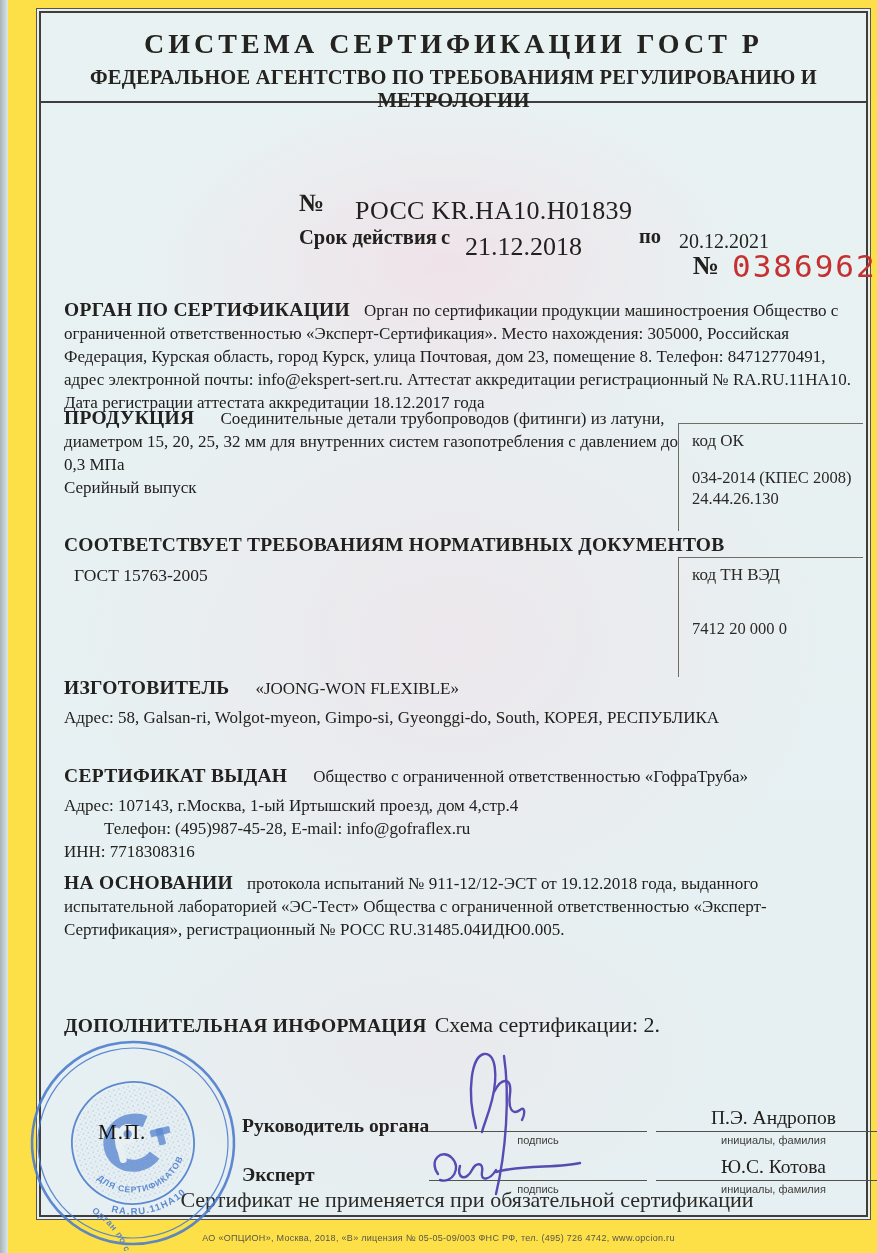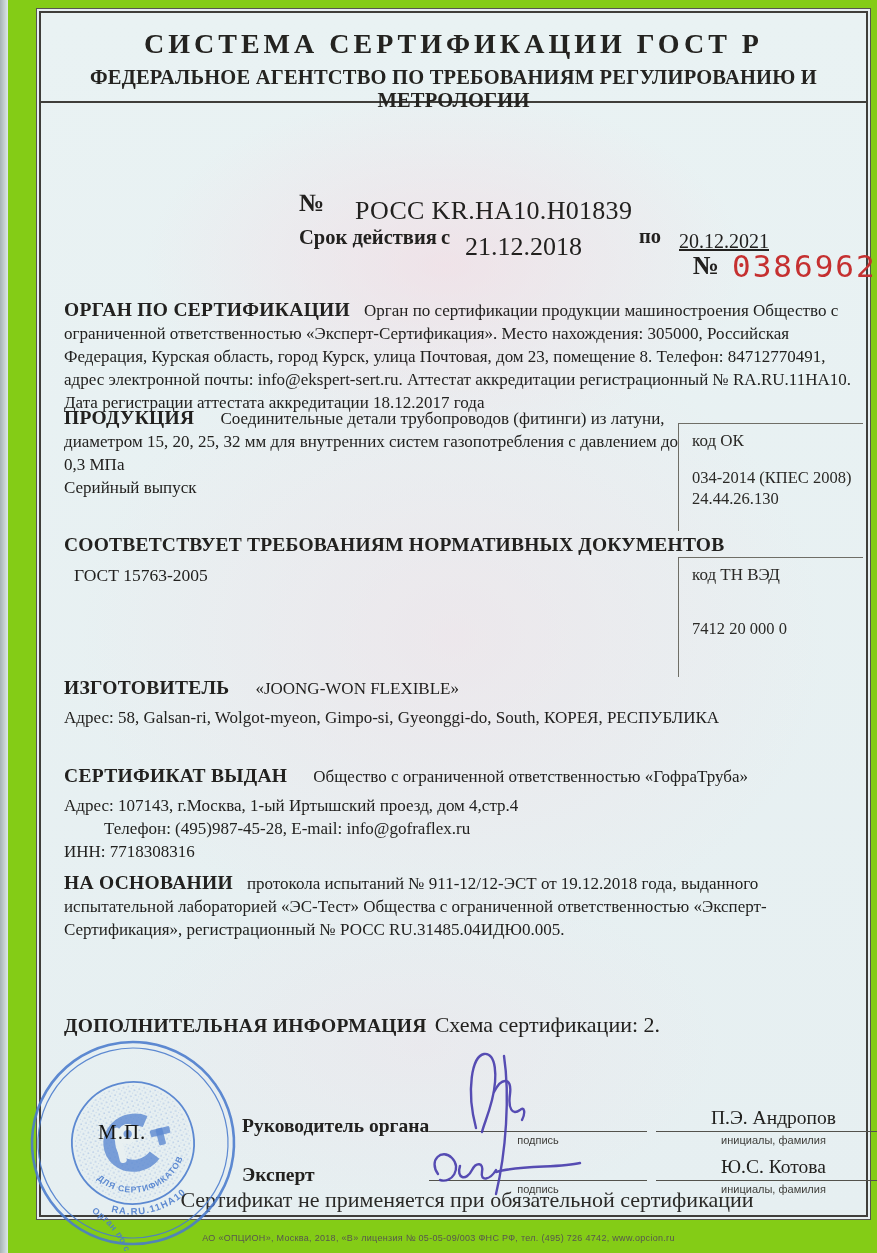--- a/index.html
+++ b/index.html
@@ -1,16 +1,16 @@
 <!DOCTYPE html>
 <html><head>
 <meta charset="utf-8">
 <style>
   html,body{margin:0;padding:0;}
-  .stage{position:relative;width:877px;height:1253px;background:#84cc16;overflow:hidden;
+  .stage{position:relative;width:877px;height:1253px;background:#fde047;overflow:hidden;
          font-family:"Liberation Serif",serif;color:#22211f;}
   .stage::before{content:'';position:absolute;left:0;top:0;bottom:0;width:8px;z-index:0;
          background:linear-gradient(90deg,#a7b3b5,#dce7e9);}
   .cert{position:absolute;left:36px;top:8px;width:833px;height:1210px;border:1px solid #56554f;background:#e7eff1;z-index:1;}
   .cert-inner{position:absolute;inset:2px;border:2px solid #3f3e3a;
     background:
       radial-gradient(ellipse 430px 250px at 49% 21%, rgba(246,212,222,.50), rgba(246,212,222,0) 70%),
       radial-gradient(ellipse 520px 430px at 50% 52%, rgba(243,219,227,.42), rgba(243,219,227,0) 72%),
       radial-gradient(ellipse 430px 240px at 46% 86%, rgba(240,220,229,.30), rgba(240,220,229,0) 70%),
       linear-gradient(180deg,#e9f2f3,#e6eff1);}
@@ -19,21 +19,21 @@
   .hdr-t2{margin-top:6px;font-size:20.5px;font-weight:bold;letter-spacing:.2px;color:#242320;}
   .abs{position:absolute;}
   .doc-title{left:196px;top:103px;width:620px;text-align:center;font-family:"Liberation Sans",sans-serif;
              font-weight:bold;font-size:40px;letter-spacing:.5px;color:#262624;}
   .no-sign{left:258px;top:176px;font-size:25px;font-weight:bold;}
   .no-val{left:314px;top:183px;font-size:26px;letter-spacing:.3px;}
   .val-label{left:258px;top:213px;font-size:20.5px;font-weight:bold;}
   .val-c{left:400px;top:213px;font-size:20.5px;font-weight:bold;}
   .val-from{left:424px;top:219px;font-size:26px;}
   .val-po{left:598px;top:212px;font-size:20.5px;font-weight:bold;}
-  .val-to{left:638px;top:217px;font-size:20px;text-decoration:underline;}
+  .val-to{left:638px;top:217px;font-size:20px;}
   .blank-sign{left:652px;top:238px;font-size:26px;font-weight:bold;}
   .blank-no{left:691px;top:235px;font-family:"DejaVu Sans Mono",monospace;font-size:31px;
             color:#c53030;letter-spacing:2px;}
   .para{font-size:17px;line-height:23px;}
   .hinl{font-size:19.5px;font-weight:bold;letter-spacing:.3px;}
   .gap26{margin-right:26px;} .gap14{margin-right:14px;} .gap8{margin-right:8px;}
   .p-org{left:23px;top:268px;width:802px;}
   .p-prod{left:23px;top:393px;width:622px;}
   .code-box{border-top:1px solid #6f6e66;border-left:1px solid #6f6e66;padding:7px 0 0 13px;
             font-size:17px;color:#2a2926;}

